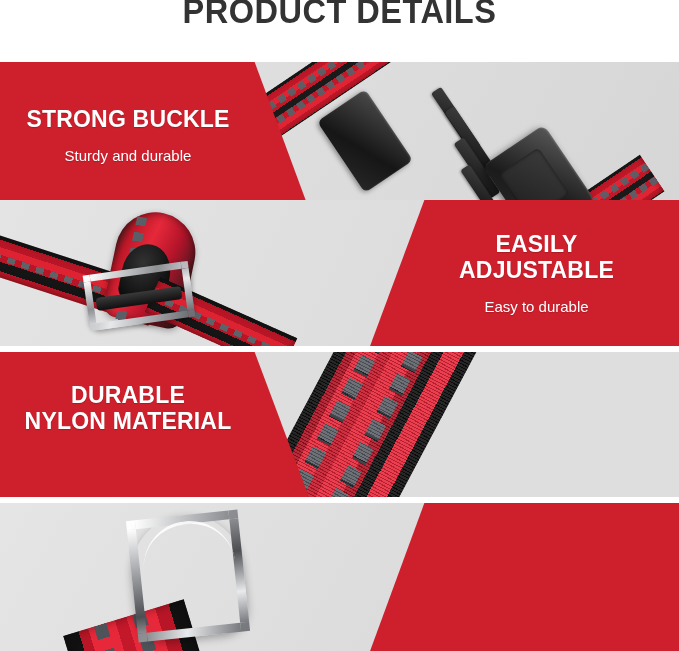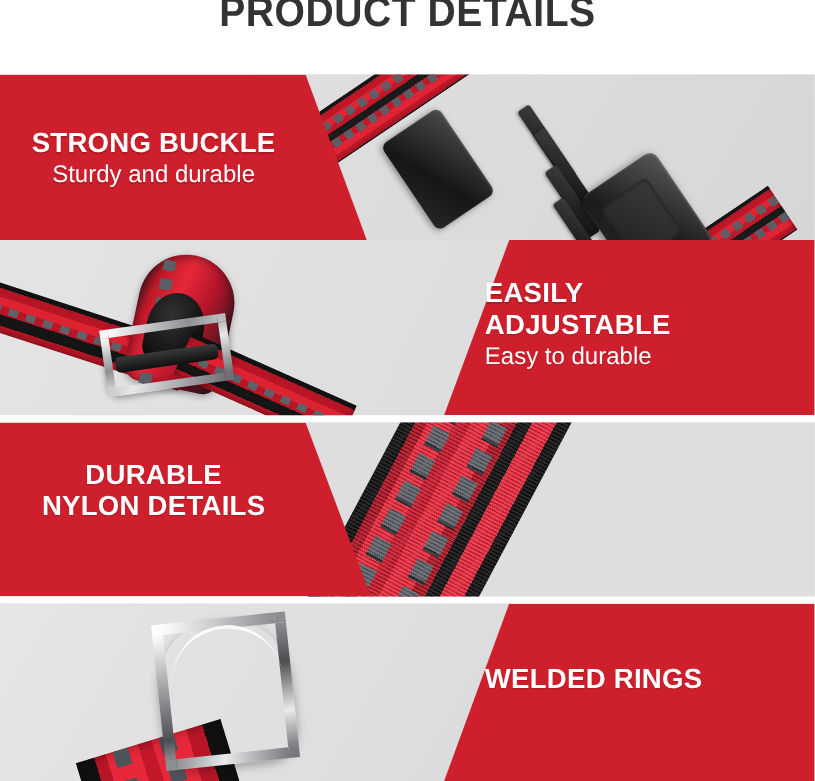--- a/index.html
+++ b/index.html
@@ -65,34 +65,34 @@
   .wedge.right { clip-path: polygon(62.5% 0, 100% 0, 100% 100%, 54.5% 100%); }
 
   
   .caption {
     position: absolute;
     z-index: 4;
     color: #ffffff;
     text-shadow: 0 1px 1px rgba(0,0,0,.18);
   }
   .caption.left  { left: 8px;  top: 0; width: 240px; text-align: center; }
-  .caption.right { right: 10px; top: 0; width: 265px; }
+  .caption.right { right: 10px; top: 0; width: 265px; text-align: center; }
 
   .headline {
     font-size: 23px;
     font-weight: bold;
     line-height: 1.12;
     letter-spacing: 0.2px;
     white-space: pre-line;
   }
   .subline {
-    font-size: 20px;
+    font-size: 15px;
     font-weight: normal;
     line-height: 1.3;
-    margin-top: 0;
+    margin-top: 13px;
   }
 
   
   #cap-1 { top: 45px; }
   #cap-2 { top: 32px; }
   #cap-3 { top: 31px; }
   #cap-4 { top: 50px; }
 
   
   #photo-1 { background: linear-gradient(120deg,#e2e2e2 0%,#dcdcdc 55%,#d6d6d6 100%); }
@@ -429,32 +429,31 @@
 
     <div class="photo" id="photo-3">
       <div id="p3-web"></div>
       <div id="p3-weave"></div>
     </div>
 
     <div class="wedge left"></div>
 
     <div class="caption left" id="cap-3">
       <div class="headline">DURABLE
-NYLON DETAILS</div>
+NYLON MATERIAL</div>
     </div>
   </section>
 
   <section class="panel" id="panel-4">
 
     <div class="photo" id="photo-4">
       <div id="p4-strap"></div>
       <div id="p4-dring"></div>
       <div id="p4-dring-shine"></div>
     </div>
 
     <div class="wedge right"></div>
 
     <div class="caption right" id="cap-4">
-      <div class="headline">WELDED RINGS</div>
     </div>
   </section>
 
 </div>
 
 </body></html>

